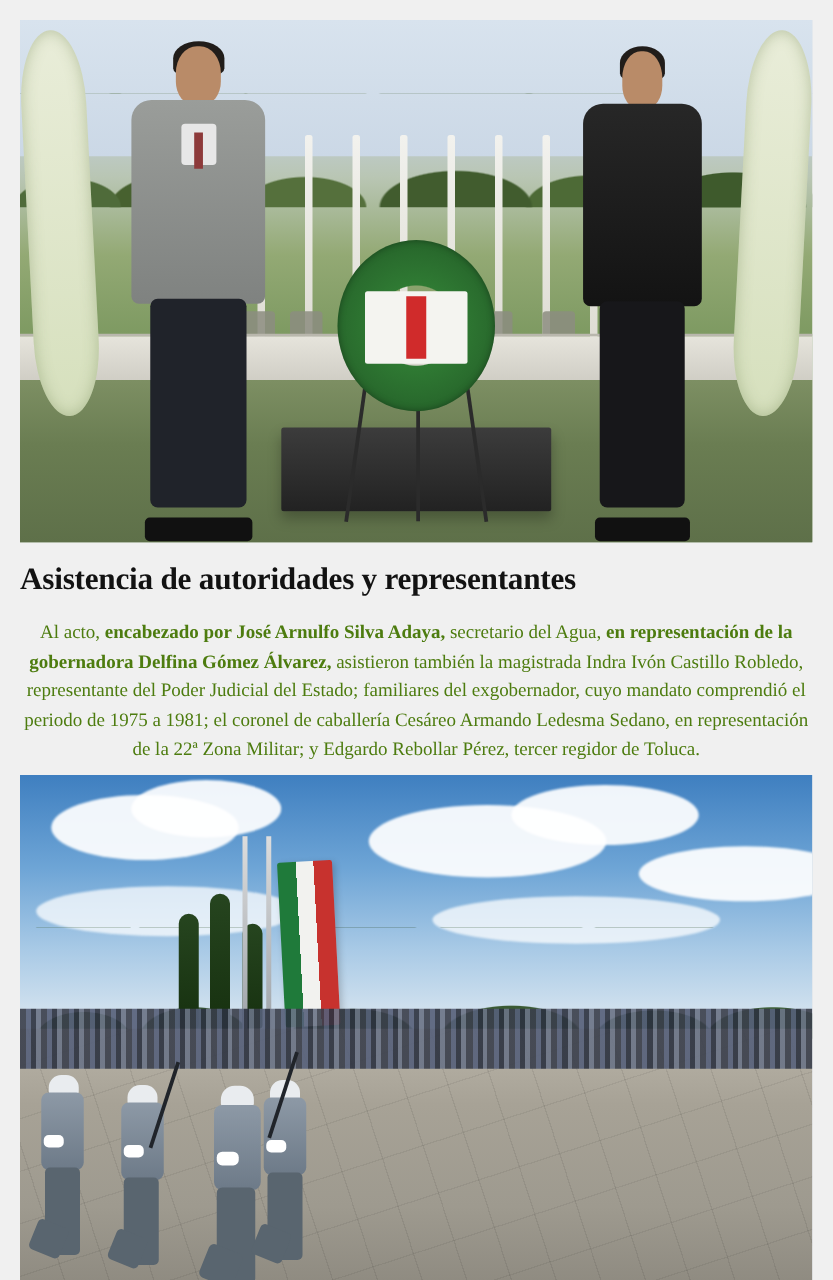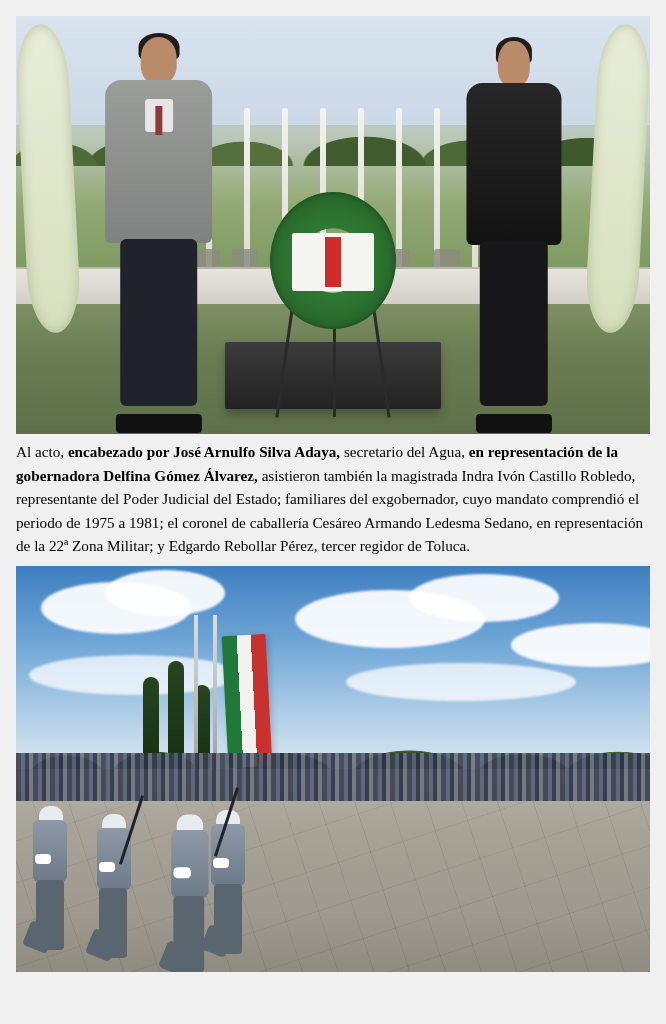--- a/index.html
+++ b/index.html
@@ -36,22 +36,22 @@
     font-weight: 700;
     letter-spacing: -0.2px;
     margin: 16px 0 16px 0;
     color: #121212;
   }
   p.body-text {
     font-family: "Liberation Serif", serif;
     font-size: 15.2px;
     line-height: 1.55;
     margin: 0;
-    color: #000000;
-    text-align: left;
+    color: #4d7c0f;
+    text-align: center;
   }
   p.body-text b { font-weight: 700; }
 
   
   .photo1 {
     position: absolute;
     inset: 0;
     background: linear-gradient(#cfd9e4 0%, #c3cfdd 18%, #b9c6b4 30%, #93a974 45%, #7e9a62 60%, #6f8d58 100%);
   }
   .p1-sky {
@@ -284,20 +284,21 @@
         <div class="pr-hair"></div>
         <div class="pr-head"></div>
         <div class="pr-torso"></div>
         <div class="pr-legs"></div>
         <div class="pr-shoes"></div>
       </div>
     </div>
 
   </figure>
 
+  <h2 class="headline">Asistencia de autoridades y representantes</h2>
 
   <p class="body-text">
     <span>Al acto, </span><b>encabezado por José Arnulfo Silva Adaya,</b><span> secretario del Agua, </span><b>en representación de la gobernadora Delfina Gómez Álvarez,</b><span> asistieron también la magistrada Indra Ivón Castillo Robledo, representante del Poder Judicial del Estado; familiares del exgobernador, cuyo mandato comprendió el periodo de 1975 a 1981; el coronel de caballería Cesáreo Armando Ledesma Sedano, en representación de la 22ª Zona Militar; y Edgardo Rebollar Pérez, tercer regidor de Toluca.</span>
   </p>
 
   <figure class="figure bottom">
     <div class="photo2">
       <div class="p2-sky"></div>
 
       <div class="p2-cloud" style="left:4%; top:4%; width:150px; height:52px;"></div>

